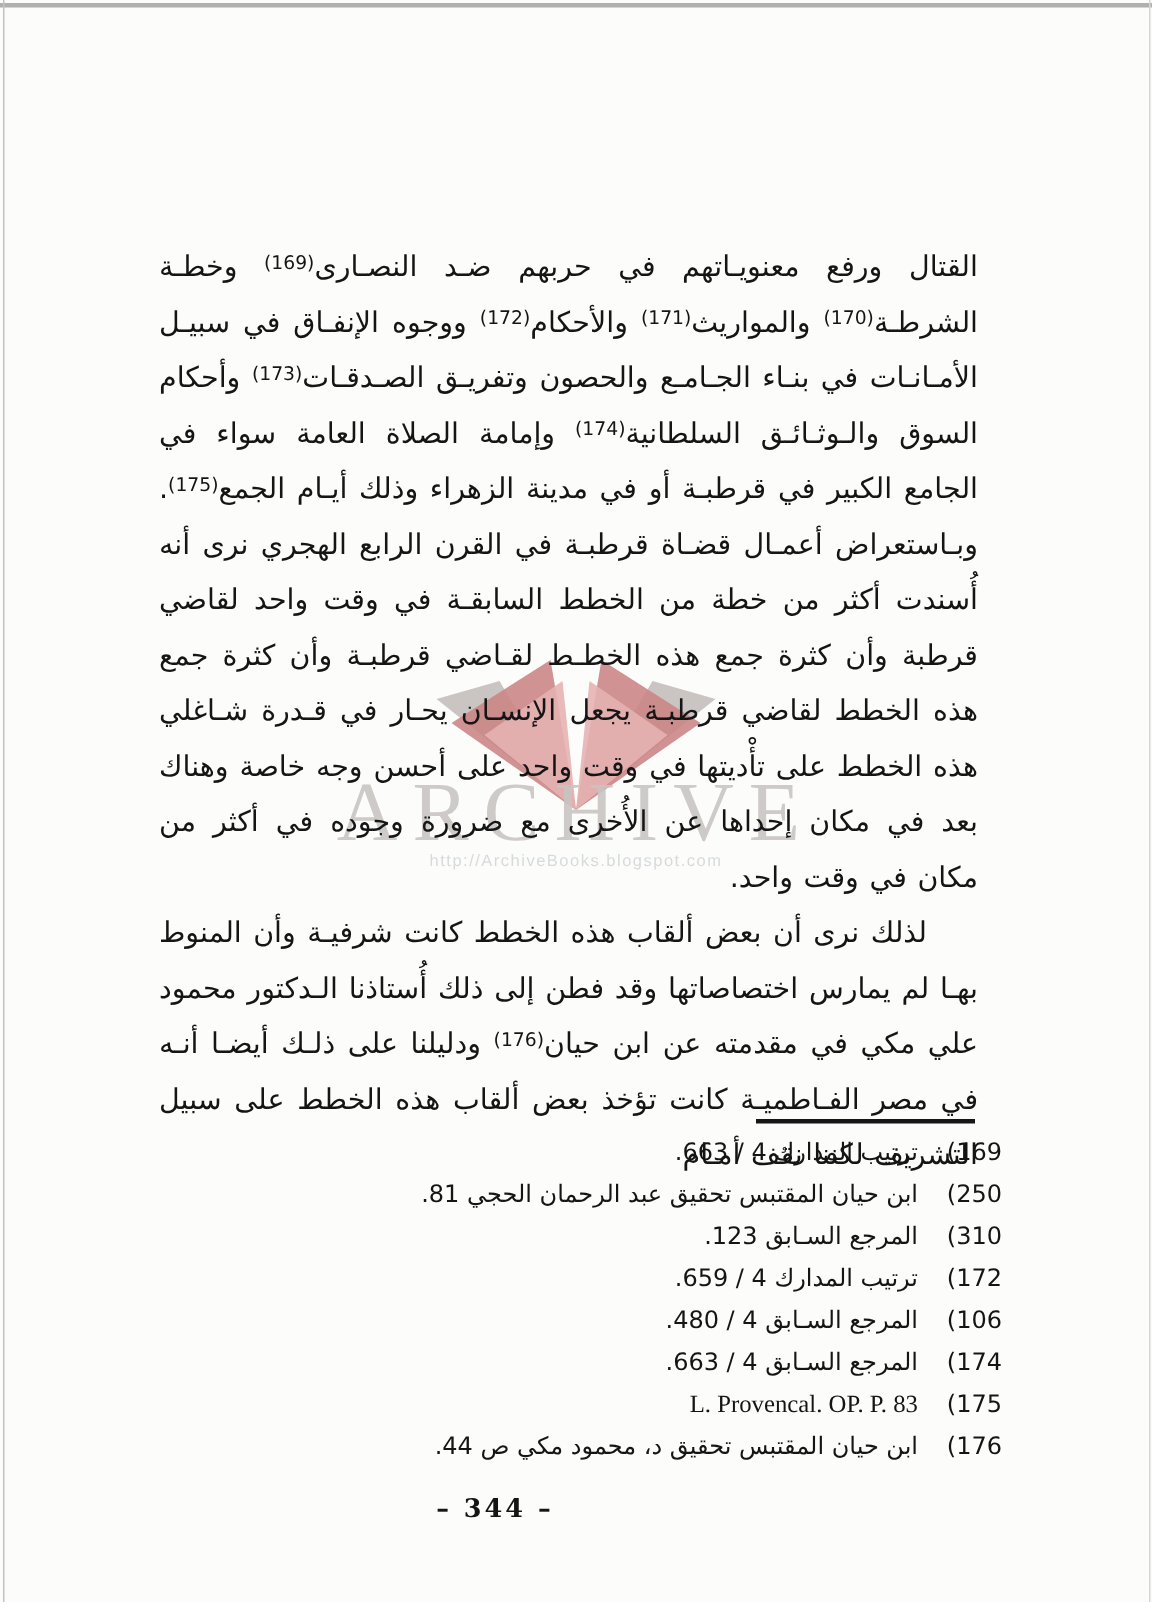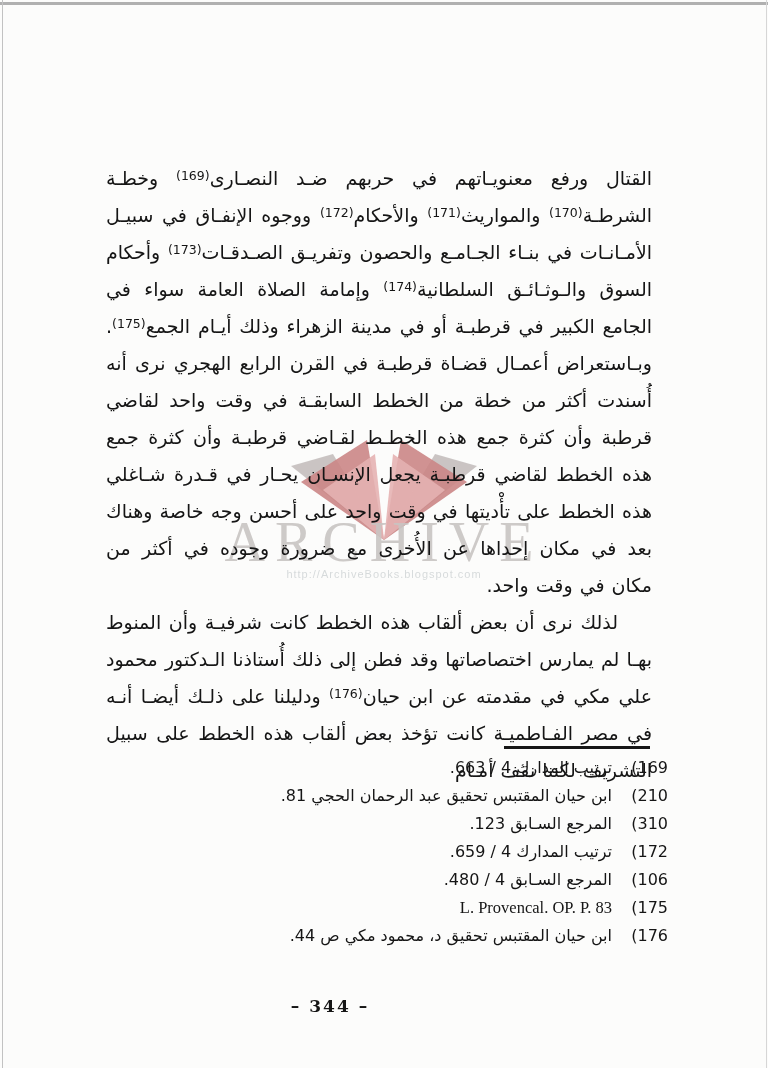--- a/index.html
+++ b/index.html
@@ -100,21 +100,22 @@
 </div>
 
 <div class="body-text">
     <div class="para">القتال ورفع معنويـاتهم في حربهم ضـد النصـارى<sup>(169)</sup> وخطـة الشرطـة<sup>(170)</sup> والمواريث<sup>(171)</sup> والأحكام<sup>(172)</sup> ووجوه الإنفـاق في سبيـل الأمـانـات في بنـاء الجـامـع والحصون وتفريـق الصـدقـات<sup>(173)</sup> وأحكام السوق والـوثـائـق السلطانية<sup>(174)</sup> وإمامة الصلاة العامة سواء في الجامع الكبير في قرطبـة أو في مدينة الزهراء وذلك أيـام الجمع<sup>(175)</sup>. وبـاستعراض أعمـال قضـاة قرطبـة في القرن الرابع الهجري نرى أنه أُسندت أكثر من خطة من الخطط السابقـة في وقت واحد لقاضي قرطبة وأن كثرة جمع هذه الخطـط لقـاضي قرطبـة وأن كثرة جمع هذه الخطط لقاضي قرطبـة يجعل الإنسـان يحـار في قـدرة شـاغلي هذه الخطط على تأْديتها في وقت واحد على أحسن وجه خاصة وهناك بعد في مكان إحداها عن الأُخرى مع ضرورة وجوده في أكثر من مكان في وقت واحد.</div>
     <div class="para indent">لذلك نرى أن بعض ألقاب هذه الخطط كانت شرفيـة وأن المنوط بهـا لم يمارس اختصاصاتها وقد فطن إلى ذلك أُستاذنا الـدكتور محمود علي مكي في مقدمته عن ابن حيان<sup>(176)</sup> ودليلنا على ذلـك أيضـا أنـه في مصر الفـاطميـة كانت تؤخذ بعض ألقاب هذه الخطط على سبيل التشريف لكننا نقف أمـام</div>
   </div>
 
 <div class="fn-sep"></div>
 <div class="footnotes">
     <div class="footnote"><span class="fn-num">169</span><span class="fn-text">ترتيب المدارك 4 / 663.</span></div>
-    <div class="footnote"><span class="fn-num">210</span><span class="fn-text">ابن حيان المقتبس تحقيق عبد الرحمان الحجي 81.</span></div>
+    <div class="footnote"><span class="fn-num">250</span><span class="fn-text">ابن حيان المقتبس تحقيق عبد الرحمان الحجي 81.</span></div>
     <div class="footnote"><span class="fn-num">310</span><span class="fn-text">المرجع السـابق 123.</span></div>
     <div class="footnote"><span class="fn-num">172</span><span class="fn-text">ترتيب المدارك 4 / 659.</span></div>
     <div class="footnote"><span class="fn-num">106</span><span class="fn-text">المرجع السـابق 4 / 480.</span></div>
+    <div class="footnote"><span class="fn-num">174</span><span class="fn-text">المرجع السـابق 4 / 663.</span></div>
     <div class="footnote latin"><span class="fn-num">175</span><span class="fn-text">L. Provencal. OP. P. 83</span></div>
     <div class="footnote"><span class="fn-num">176</span><span class="fn-text">ابن حيان المقتبس تحقيق د، محمود مكي ص 44.</span></div>
   </div>
 
 <div class="page-number">– 344 –</div>
 
 </body></html>

